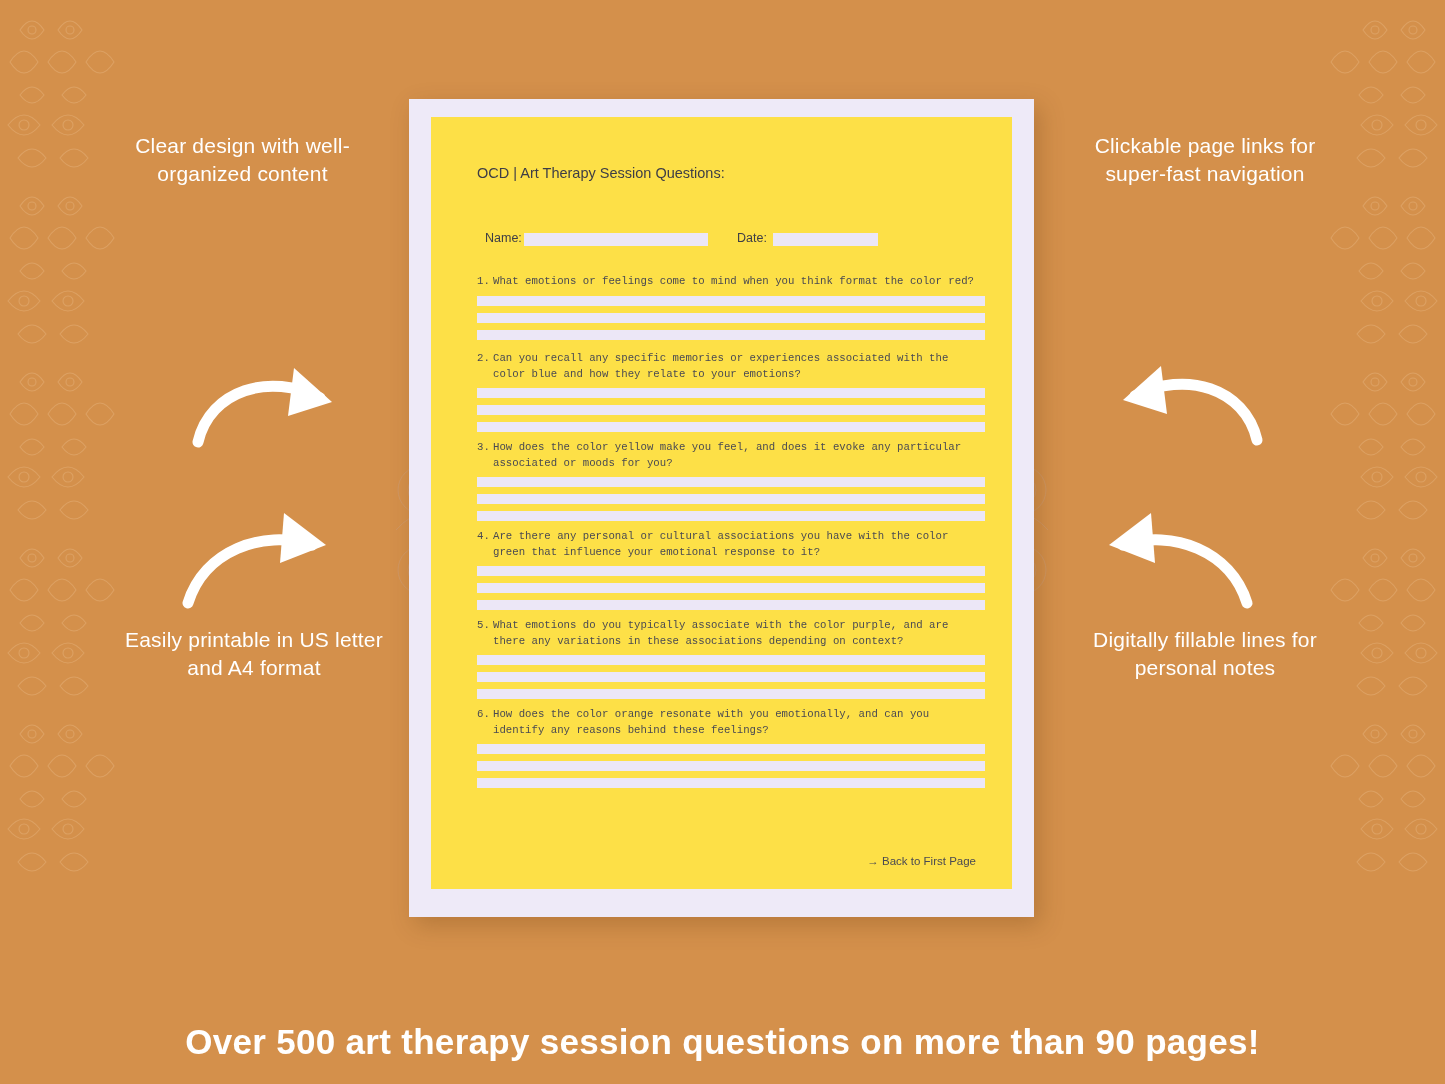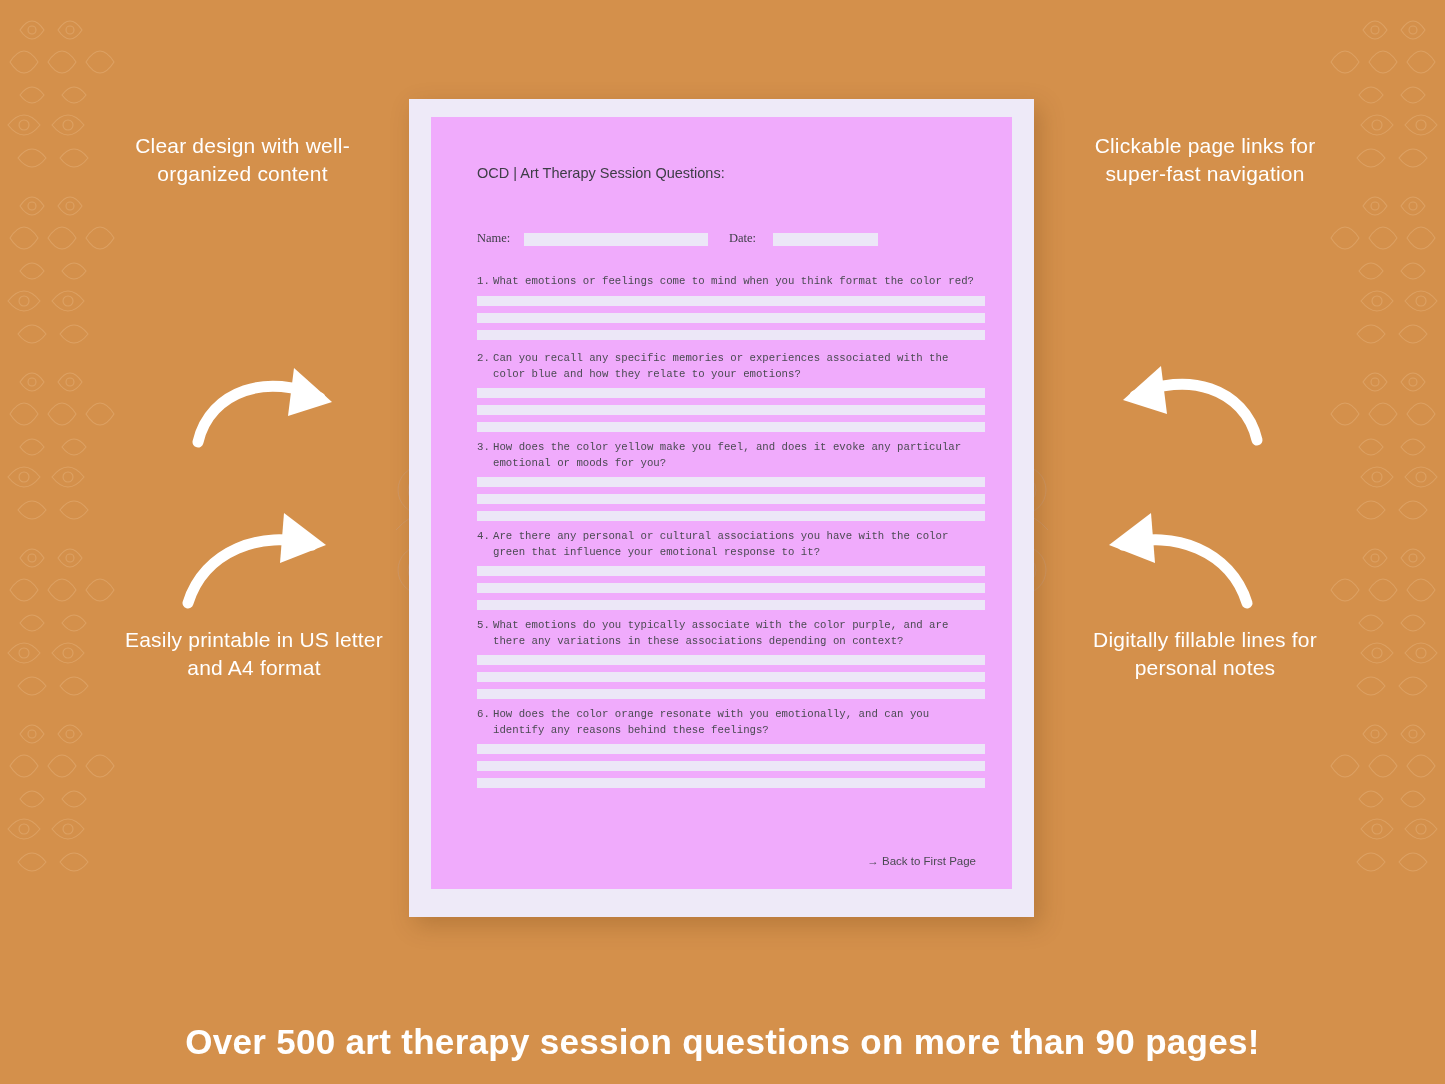--- a/index.html
+++ b/index.html
@@ -76,21 +76,21 @@
     height: 818px;
     background: #eeeaf8;
     box-shadow: 6px 8px 22px rgba(90, 50, 10, 0.25);
   }
   .doc-inner {
     position: absolute;
     left: 22px;
     top: 18px;
     width: 581px;
     height: 772px;
-    background: #f0abfc;
+    background: #fde047;
   }
 
   .doc-title {
     position: absolute;
     left: 46px;
     top: 44px;
     width: 500px;
     color: #3d3d46;
     font-size: 14.5px;
     line-height: 1.75;
@@ -101,21 +101,22 @@
     position: absolute;
     left: 46px;
     top: 114px;
     width: 500px;
     height: 16px;
   }
   .nd-label {
     position: absolute;
     color: #3d3d46;
     font-size: 12.5px;
-    font-family: Liberation Serif, serif;
+    font-family: Liberation Sans, sans-serif;
+    margin-left: 8px;
   }
   .nd-field {
     position: absolute;
     height: 13px;
     background: #ece7f7;
   }
 
   .qblock { position: absolute; left: 46px; width: 508px; }
   .q-text {
     color: #4a4a52;
@@ -439,21 +440,21 @@
       <div class="lines">
         <div class="line"></div>
         <div class="line"></div>
         <div class="line"></div>
       </div>
     </div>
 
     <div class="qblock" style="top:323px;">
       <div class="q-text">
         <span class="q-num">3.</span>
-        <span>How does the color yellow make you feel, and does it evoke any particular emotional or moods for you?</span>
+        <span>How does the color yellow make you feel, and does it evoke any particular associated or moods for you?</span>
       </div>
       <div class="lines">
         <div class="line"></div>
         <div class="line"></div>
         <div class="line"></div>
       </div>
     </div>
 
     <div class="qblock" style="top:412px;">
       <div class="q-text">

